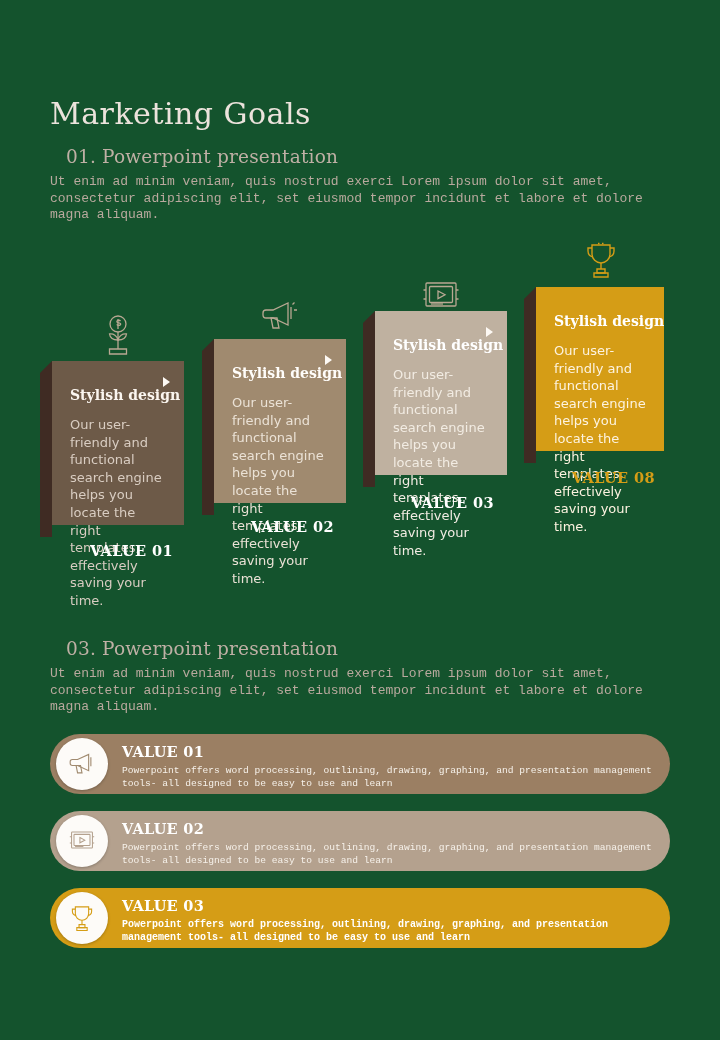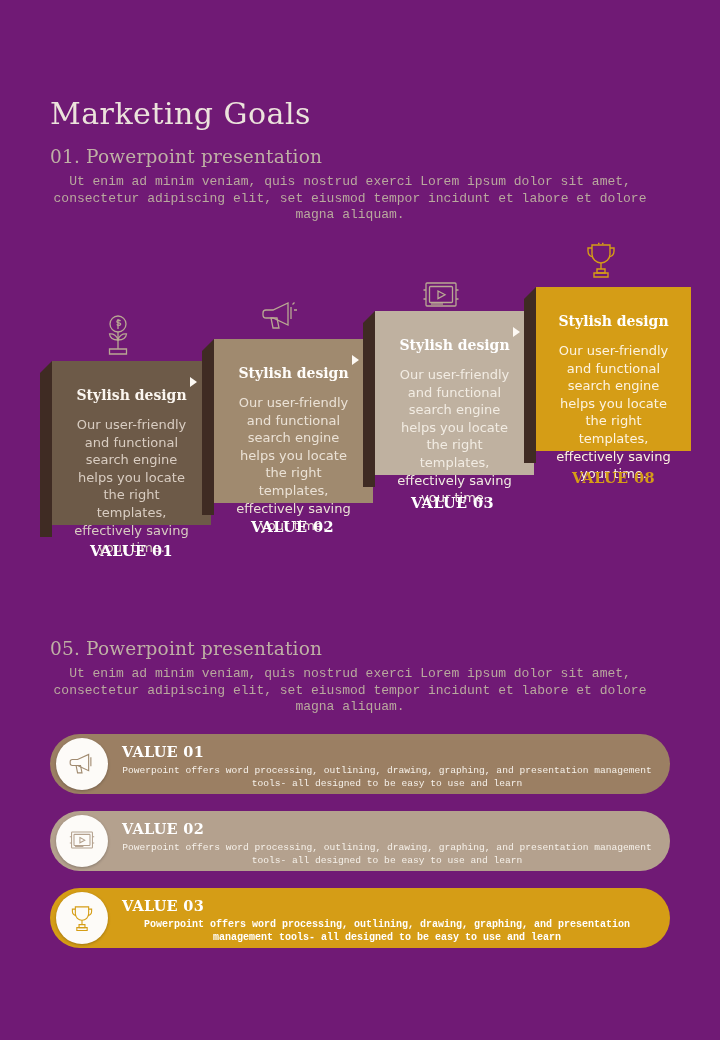--- a/index.html
+++ b/index.html
@@ -10,39 +10,38 @@
     width: 720px;
     height: 1040px;
     background: #4d352c;
     font-family: "Liberation Sans", sans-serif;
     overflow: hidden;
     position: relative;
   }
   .slide {
     position: absolute;
     inset: 0;
-    background: #701a75;
-    text-align: center;
+    background: #14532d;
   }
 
   
   .deck-title {
     position: absolute;
     left: 50px;
     top: 76px;
     font-family: "DejaVu Serif", serif;
     font-size: 30px;
     letter-spacing: 0.5px;
     color: #ece3dc;
     font-weight: normal;
     white-space: nowrap;
   }
   .section-head {
     position: absolute;
-    left: 50px;
+    left: 66px;
     font-family: "DejaVu Serif", serif;
     font-size: 18.5px;
     color: #bfb0a5;
     letter-spacing: 0.2px;
     white-space: nowrap;
   }
   .section-body {
     position: absolute;
     left: 50px;
     width: 600px;
@@ -61,21 +60,20 @@
     position: absolute;
     left: 0;
     top: 0;
     width: 720px;
     height: 1040px;
     pointer-events: none;
   }
   .stair {
     position: absolute;
     pointer-events: auto;
-    padding-left: 27px;
   }
   .stair .side {
     position: absolute;
     left: -12px;
     top: 12px;
     width: 12px;
     height: 100%;
     background: #3f2b23;
   }
   .stair .side::after {
@@ -280,21 +278,21 @@
       <div class="side"></div>
       <div class="face">
         <p class="card-title">Stylish design</p>
         <p class="card-text">Our user-friendly and functional search engine helps you locate the right templates, effectively saving your time.</p>
       </div>
     </div>
     <div class="stair-label" style="left:572px; top:469px; color:#d59d16;">VALUE 08</div>
 
   </div>
 
-  <div class="section-head" id="sec2-head">05. Powerpoint presentation</div>
+  <div class="section-head" id="sec2-head">03. Powerpoint presentation</div>
   <div class="section-body" id="sec2-body">Ut enim ad minim veniam, quis nostrud exerci  Lorem ipsum dolor sit amet, consectetur adipiscing elit, set eiusmod tempor incidunt et labore et dolore magna aliquam.</div>
 
   <div class="pill p1">
     <div class="badge">
       <svg viewBox="0 0 46 46" width="34" height="34" fill="none" stroke="#a08a6f" stroke-width="1.5">
         <path d="M10 17h7l15-7v22l-15-7h-7a3 3 0 0 1-3-3v-2a3 3 0 0 1 3-3z"></path>
         <path d="M15 25h6l2 10h-6z"></path>
         <path d="M35 14v12"></path>
       </svg>
     </div>

